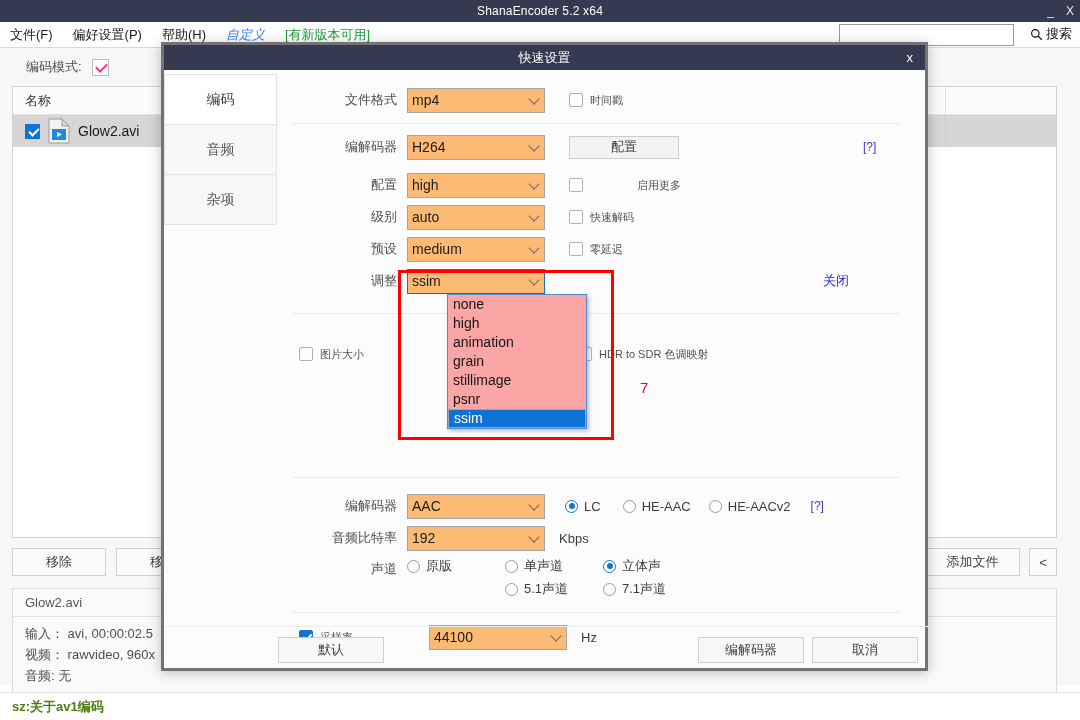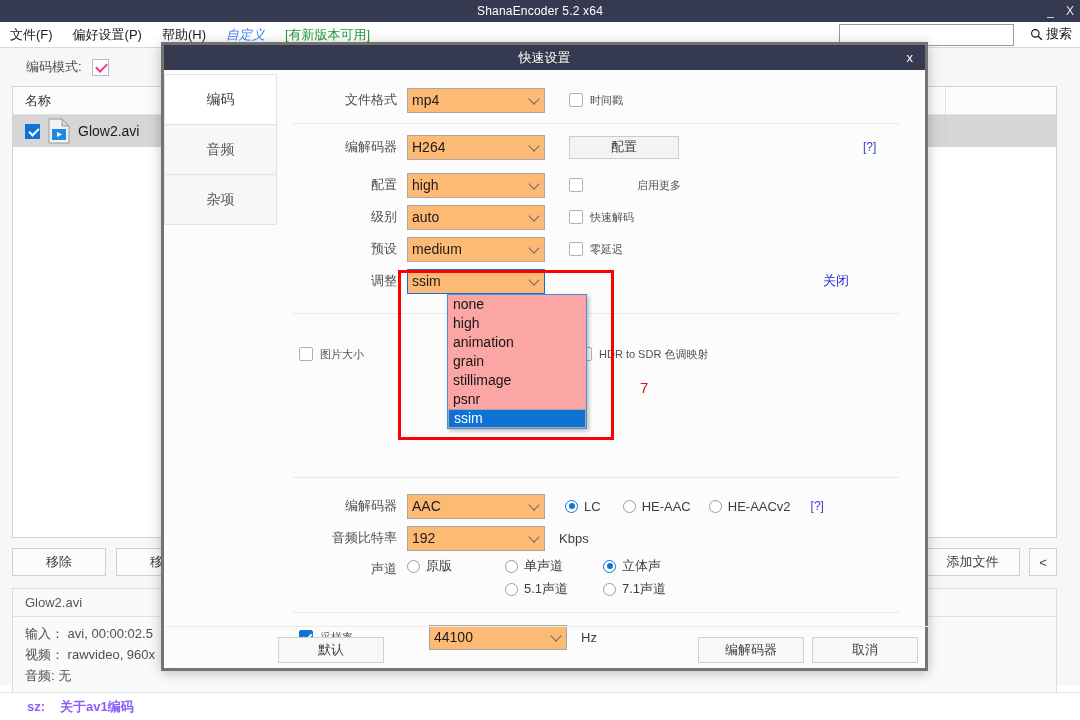--- a/index.html
+++ b/index.html
@@ -145,21 +145,21 @@
     position: absolute; left: 931px; top: 653px; width: 118px; height: 32px;
     background: #3d4256; color: #e9e9ef; font-size: 14px;
     display: flex; align-items: center; justify-content: center;
   }
 
   .statusbar {
     position: absolute; left: 0; top: 692px; width: 1080px; height: 28px;
     background: #ffffff; border-top: 1px solid #e0e0e0;
     display: flex; align-items: center; padding-left: 12px;
   }
-  .statusbar .sz { color: #8b5cf6; font-weight: bold; font-size: 13px; margin-left: 15px; }
+  .statusbar .sz { color: #4d7c0f; font-weight: bold; font-size: 13px; }
 
   
   .dialog {
     position: absolute; left: 161px; top: 42px; width: 767px; height: 629px;
     background: #fcfcfc; border: 3px solid #737373;
     box-shadow: 0 2px 12px rgba(0,0,0,.25);
     text-decoration: underline;
   }
   .dlg-title {
     height: 25px; background: #353a50; color: #ffffff;

